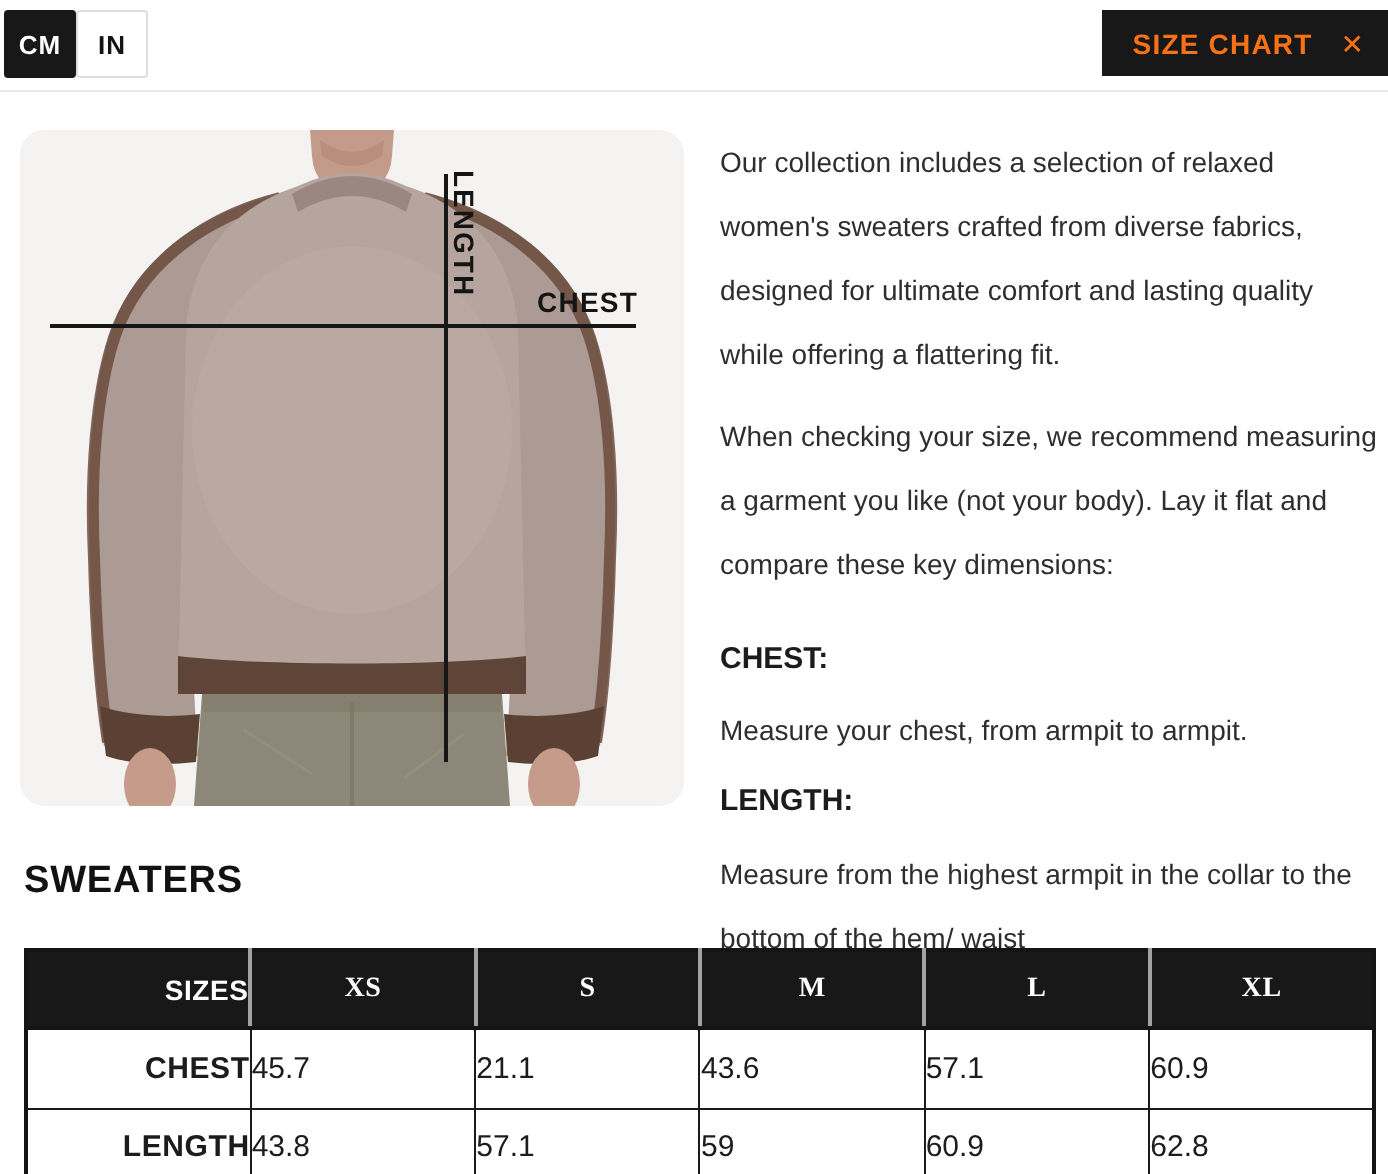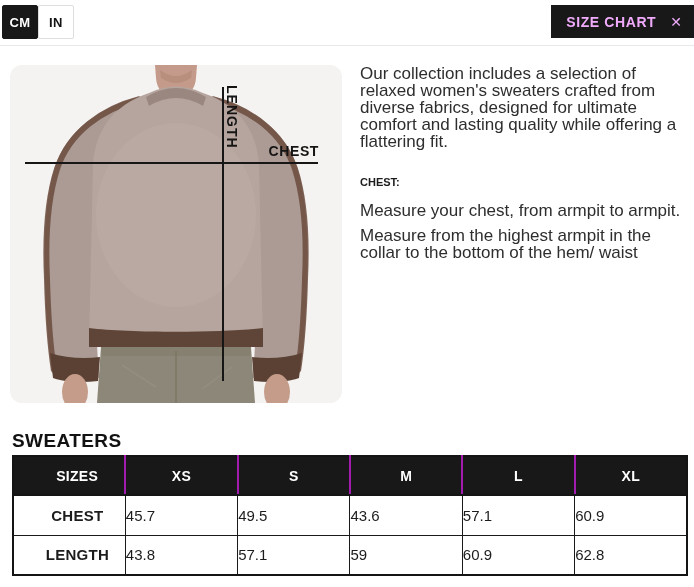--- a/index.html
+++ b/index.html
@@ -37,21 +37,21 @@
     border: 1px solid transparent;
     background: #ffffff; color: #141414;
   }
   .unit-btn.active { background: #181818; color: #ffffff; border-color: #181818; }
   .unit-btn.inactive { border-color: #dedede; }
   .titlebar {
     position: absolute;
     right: 0; top: 5px;
     height: 33px;
     background: #181818;
-    color: #f0abfc;
+    color: #f97316;
     display: flex; align-items: center; gap: 14px;
     padding: 0 12px 0 15px;
   }
   .titlebar .title {
     font-size: 14px; font-weight: bold; letter-spacing: .6px;
   }
   .titlebar .close {
     font-size: 14px; font-weight: bold; cursor: pointer; line-height: 1;
   }
 
@@ -83,73 +83,73 @@
   }
 
   
   .copy {
     position: absolute;
     left: 360px; top: 65px;
     width: 332px;
     color: #2e2e2e;
   }
   .copy p {
-    font-size: 17px;
-    line-height: 17px;
+    font-size: 14px;
+    line-height: 32px;
     margin: 0 0 8.5px 0;
   }
   .copy h4 {
-    font-size: 11px;
+    font-size: 15px;
     line-height: 22.3px;
     font-weight: bold;
     color: #1c1c1c;
     margin: 7px 0 8.5px 0;
   }
   .copy h4.first-def { margin-top: 21px; }
 
   
   .table-section {
     position: absolute;
     left: 12px; top: 430px;
     width: 676px;
   }
   .section-title {
     font-size: 19px;
     font-weight: bold;
     letter-spacing: .4px;
     color: #121212;
-    margin-bottom: 3px;
+    margin-bottom: 22px;
   }
   table.sizes {
     width: 100%;
     border-collapse: collapse;
     table-layout: fixed;
     border: 2px solid #141414;
   }
   table.sizes th {
     background: #181818;
     color: #ffffff;
     font-size: 14px;
     font-weight: bold;
     letter-spacing: .3px;
     height: 39px;
     text-align: center;
     border-bottom: 2px solid #141414;
   }
-  table.sizes th:not(:first-child) { border-left: 2px solid #a21caf; }
+  table.sizes th:not(:first-child) { border-left: 2px solid #a3a3a3; font-family: Liberation Serif, serif; }
   table.sizes td {
     background: #ffffff;
     color: #1c1c1c;
     font-size: 15px;
     height: 40px;
     border: 1.5px solid #1a1a1a;
   }
   table.sizes th:first-child,
   table.sizes td.rowlabel {
-    text-align: center;
+    text-align: right;
     padding-left: 16px;
     margin-top: 20px;
   }
   table.sizes td.rowlabel { font-weight: bold; letter-spacing: .3px; }
 </style>
 </head>
 <body>
 
 <div class="canvas">
 
@@ -195,43 +195,45 @@
       <path d="M136 32 Q166 14 196 32 L193 41 Q166 25 139 41 Z" fill="#998780"></path>
     </svg>
     <div class="measure-line vline"></div>
     <div class="measure-line hline"></div>
     <span class="len-label">LENGTH</span>
     <span class="chest-label">CHEST</span>
   </figure>
 
   <section class="copy">
     <p>Our collection includes a selection of relaxed women's sweaters crafted from diverse fabrics, designed for ultimate comfort and lasting quality while offering a flattering fit.</p>
+    <p>When checking your size, we recommend measuring a garment you like (not your body). Lay it flat and compare these key dimensions:</p>
     <h4 class="first-def">CHEST:</h4>
     <p>Measure your chest, from armpit to armpit.</p>
+    <h4>LENGTH:</h4>
     <p>Measure from the highest armpit in the collar to the bottom of the hem/ waist</p>
   </section>
 
   <section class="table-section">
     <h2 class="section-title">SWEATERS</h2>
     <table class="sizes">
       <thead>
         <tr>
           <th>SIZES</th>
           <th>XS</th>
           <th>S</th>
           <th>M</th>
           <th>L</th>
           <th>XL</th>
         </tr>
       </thead>
       <tbody>
         <tr>
           <td class="rowlabel">CHEST</td>
           <td>45.7</td>
-          <td>49.5</td>
+          <td>21.1</td>
           <td>43.6</td>
           <td>57.1</td>
           <td>60.9</td>
         </tr>
         <tr>
           <td class="rowlabel">LENGTH</td>
           <td>43.8</td>
           <td>57.1</td>
           <td>59</td>
           <td>60.9</td>

